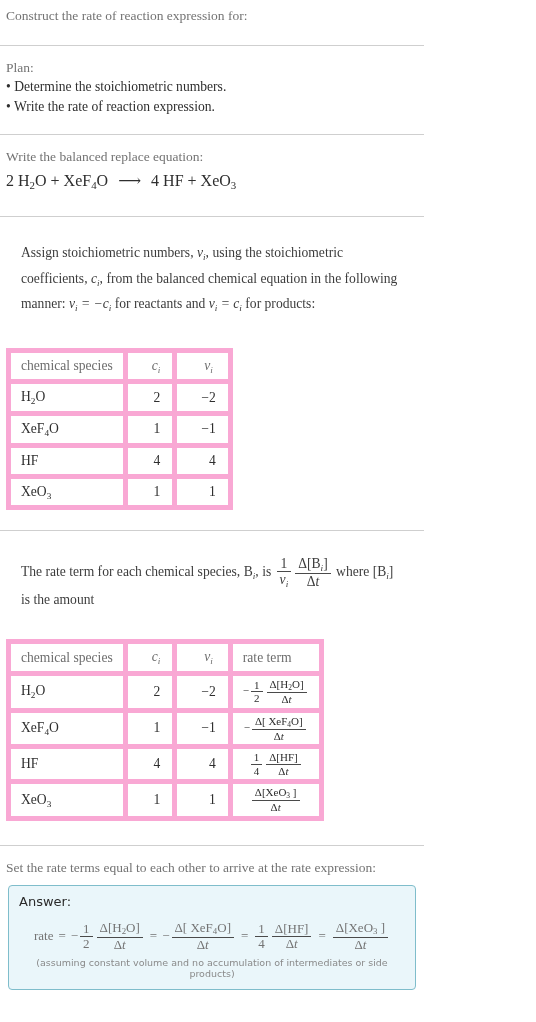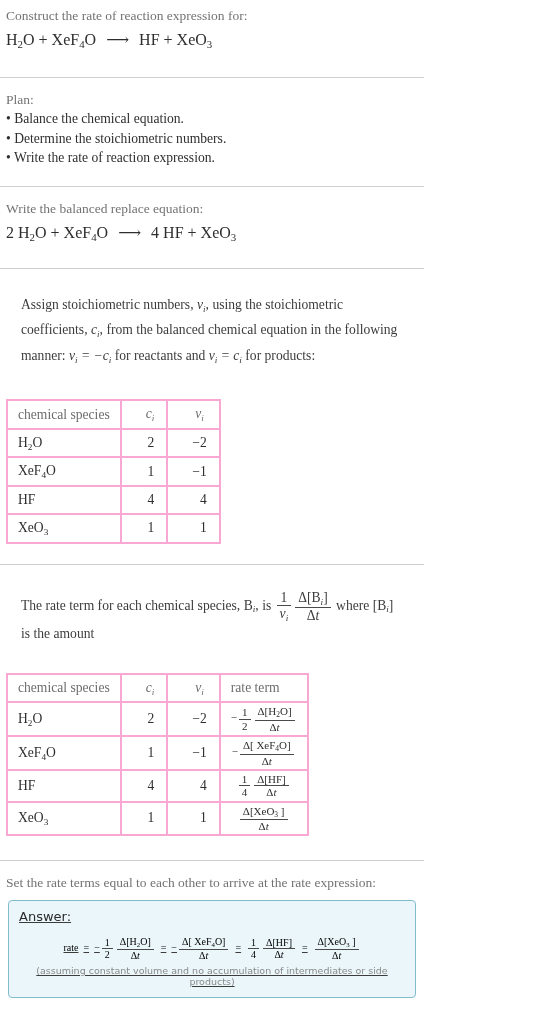--- a/index.html
+++ b/index.html
@@ -69,21 +69,21 @@
   }
 
   
   table.data {
     border-collapse: collapse;
     margin: 0;
     font-size: 13.6px;
     color: #2e2e2e;
   }
   table.data td, table.data th {
-    border: 2px solid #f9a8d4;
+    border: 5px solid #f9a8d4;
     padding: 5px 10px;
     text-align: left;
     font-weight: normal;
     vertical-align: middle;
   }
   table.data thead th {
     color: #6d6d6d;
     font-weight: normal;
   }
   table.data td.num, table.data th.num {
@@ -108,31 +108,30 @@
   }
 
   
   .answer-box {
     border: 1px solid #7fbdcb;
     border-radius: 4px;
     background: #eaf6fa;
     padding: 8px 10px 10px 10px;
     box-sizing: border-box;
     margin: 0 2px;
-    text-decoration: underline;
   }
   .answer-title {
     font-family: "DejaVu Sans", "Liberation Sans", sans-serif;
     font-size: 13px;
     color: #2a2a2a;
     margin: 0 0 10px 0;
   }
   .answer-expr {
-    font-size: 10px;
-    color: #000000;
+    font-size: 13px;
+    color: #737373;
     text-align: center;
     white-space: nowrap;
     margin: 12px 0 4px 0;
   }
   .answer-expr .eq { padding: 0 5px; }
   .answer-note {
     color: #8a8a8a;
     font-family: "DejaVu Sans", "Liberation Sans", sans-serif;
     font-size: 9.5px;
     text-align: center;
@@ -147,37 +146,27 @@
   .sp-20 { height: 20px; }
 </style>
 </head>
 <body>
 
 <div class="page">
 
   <div class="section">
     <div class="sp-6"></div>
     <p class="label">Construct the rate of reaction expression for:</p>
-    <p class="formula-line">
-      <span>H<sub>2</sub>O</span>
-      <span> + </span>
-      <span>XeF<sub>4</sub>O</span>
-      <span class="arrow">⟶</span>
-      <span>HF</span>
-      <span> + </span>
-      <span>XeO<sub>3</sub></span>
-    </p>
     <div class="sp-20"></div>
   </div>
   <hr class="hr">
 
   <div class="section">
     <div class="sp-12"></div>
     <p class="label">Plan:</p>
-    <p class="bullet">• Balance the chemical equation.</p>
     <p class="bullet">• Determine the stoichiometric numbers.</p>
     <p class="bullet">• Write the rate of reaction expression.</p>
     <div class="sp-18"></div>
   </div>
   <hr class="hr">
 
   <div class="section">
     <div class="sp-12"></div>
     <p class="label">Write the balanced replace equation:</p>
     <p class="formula-line">

